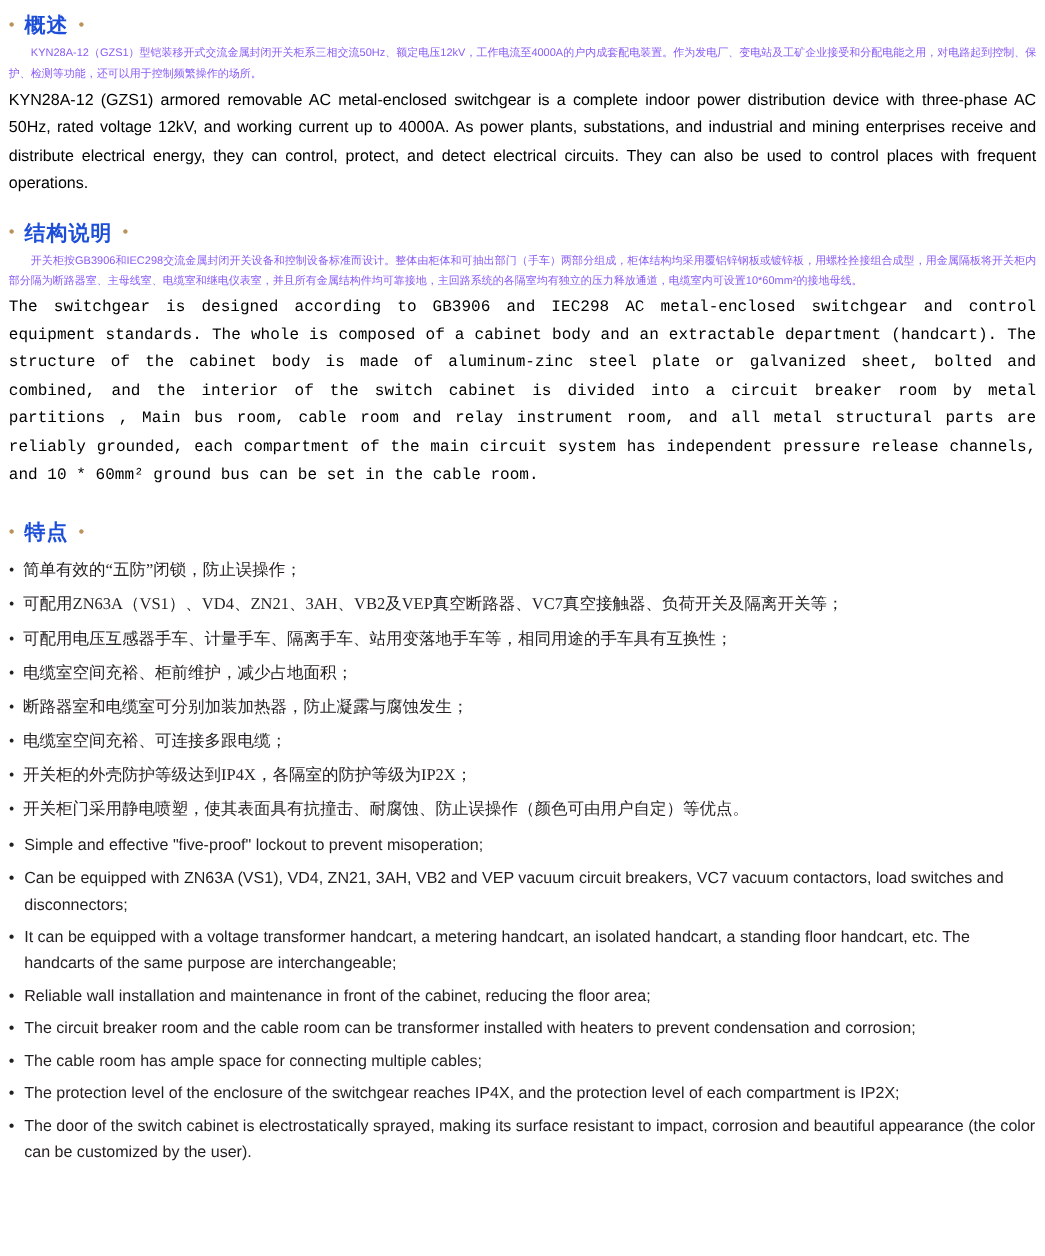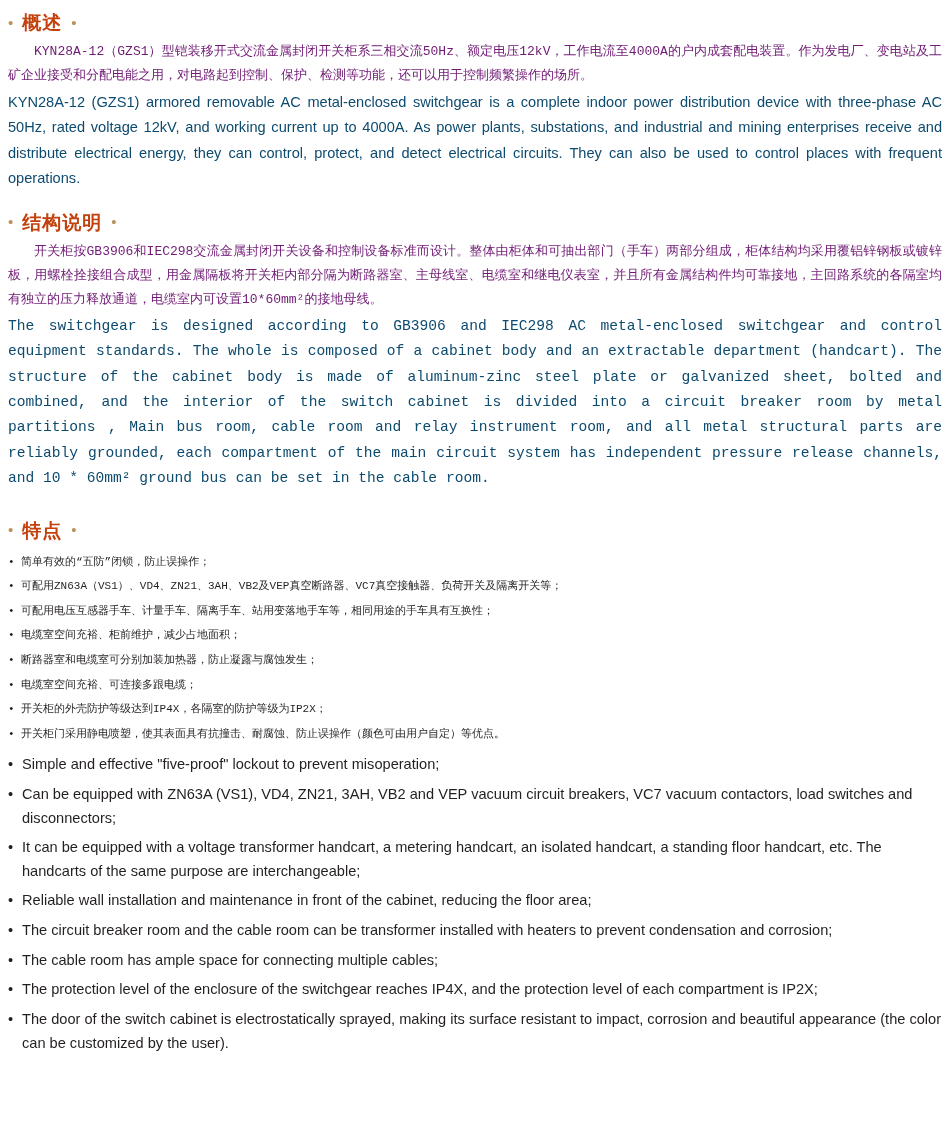--- a/index.html
+++ b/index.html
@@ -30,42 +30,42 @@
     color: #b9935a;
     font-size: 15px;
     line-height: 1;
     transform: translateY(-1px);
   }
   .section-heading .htext {
     font-family: "DejaVu Sans", sans-serif;
     font-weight: bold;
     font-size: 19px;
     letter-spacing: 1px;
-    color: #c2410c;
+    color: #1d4ed8;
   }
   .section-block {
     margin-bottom: 16px;
   }
   .zh-para {
-    font-family: Liberation Mono, monospace;
-    font-size: 13px;
+    font-family: Liberation Sans, sans-serif;
+    font-size: 10px;
     line-height: 1.85;
-    color: #701a75;
+    color: #8b5cf6;
     text-align: justify;
     text-justify: inter-ideograph;
     margin: 4px 0 2px 0;
   }
   .zh-para.indent {
     text-indent: 2em;
   }
   .en-para {
     font-family: "Liberation Sans", sans-serif;
     font-size: 14.6px;
     line-height: 1.74;
-    color: #0c4a6e;
+    color: #000000;
     text-align: justify;
     margin: 2px 0 0 0;
   }
   .en-para.just {
     text-align: justify;
     font-family: Liberation Mono, monospace;
   }
   
   ul.blist {
     list-style: none;
@@ -78,22 +78,22 @@
     margin-bottom: 7px;
   }
   ul.blist li::before {
     content: "•";
     position: absolute;
     left: 0;
     top: 0;
     color: #231f20;
   }
   ul.zhlist li {
-    font-family: Liberation Mono, monospace;
-    font-size: 11px;
+    font-family: Liberation Serif, serif;
+    font-size: 15px;
     line-height: 1.6;
   }
   ul.enlist {
     margin-top: 10px;
   }
   ul.enlist li {
     font-family: "Liberation Sans", sans-serif;
     font-size: 14.6px;
     line-height: 1.62;
     padding-left: 14px;

